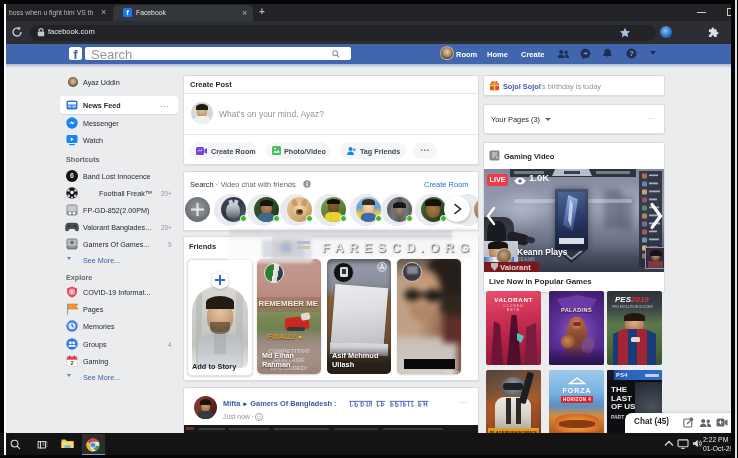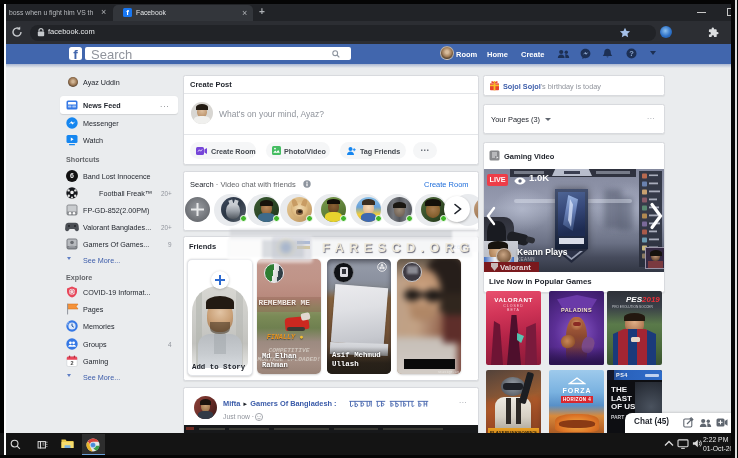--- a/index.html
+++ b/index.html
@@ -32,21 +32,21 @@
 
 .srow{position:absolute;font-size:7.2px;color:#1d2129;line-height:9px;white-space:nowrap;}
 .scount{position:absolute;color:#90949c;font-size:6.4px;line-height:9px;}
 .slabel{position:absolute;color:#65676b;font-size:7.2px;font-weight:bold;line-height:9px;}
 .smore{position:absolute;color:#3b5ba9;font-size:7.2px;line-height:9px;}
 .caret{position:absolute;width:0;height:0;border-left:2.8px solid transparent;border-right:2.8px solid transparent;border-top:3.5px solid #5f7ec4;}
 
 .card{position:absolute;background:#fff;border:1px solid #d8dade;border-radius:2.5px;box-sizing:border-box;box-shadow:0 0.5px 1px rgba(0,0,0,.06);}
 .pill{position:absolute;background:#f5f6f7;border-radius:9px;color:#444950;font-weight:bold;font-size:7.2px;}
 
-.story{position:absolute;width:64px;height:115px;border-radius:5px;overflow:hidden;box-shadow:0 0.5px 2px rgba(0,0,0,.18);font-family:Liberation Mono, monospace;}
+.story{position:absolute;width:64px;height:115px;border-radius:5px;overflow:hidden;box-shadow:0 0.5px 2px rgba(0,0,0,.18);}
 .sname{position:absolute;left:5px;bottom:4px;color:#fff;font-size:6.8px;font-weight:bold;line-height:8px;text-shadow:0 0 2px rgba(0,0,0,.7);}
 
 .rhalo{position:absolute;top:1px;width:32px;height:32px;border-radius:50%;background:#e9ebee;}
 .rav{position:absolute;top:4px;width:25px;height:25px;border-radius:50%;overflow:hidden;}
 .rdot{position:absolute;top:22px;width:7px;height:7px;border-radius:50%;background:#42b72a;border:1.2px solid #fff;box-sizing:border-box;}
 
 .game{position:absolute;width:55px;height:74px;border-radius:2px;overflow:hidden;}
 
 #taskbar{left:0px;top:433px;width:738px;height:22px;background:#141414;}
 #chatbar{left:625px;top:413px;width:107px;height:20px;background:#fff;border-radius:7px 0 0 0;box-shadow:0 0 3px rgba(0,0,0,.25);}
@@ -556,21 +556,21 @@
   <div class="abs" style="left:8px;top:4px;width:40px;height:14px;background:#6a3aa8;clip-path:polygon(50% 0,100% 30%,85% 100%,15% 100%,0 30%);"></div>
   <div class="abs" style="left:5px;top:16px;width:45px;color:#f8e8c8;font-size:5.5px;font-weight:bold;text-align:center;letter-spacing:0.4px;text-shadow:0 0.5px 1px #2a1050;">PALADINS</div>
   <div class="abs" style="left:17px;top:26px;width:21px;height:44px;background:linear-gradient(180deg,#b86a40 0%,#8a4830 45%,#5a2a5a 100%);border-radius:45% 45% 15% 15%;"></div>
   <div class="abs" style="left:21px;top:28px;width:13px;height:11px;border-radius:48%;background:radial-gradient(circle at 50% 45%,#d89868 0%,#a05a38 70%);"></div>
   <div class="abs" style="left:24px;top:31px;width:8px;height:4px;background:#8a2a24;border-radius:2px;"></div>
   <div class="abs" style="left:12px;top:44px;width:14px;height:13px;border-radius:45%;background:radial-gradient(circle at 45% 45%,#c88858 0%,#96562e 70%);transform:rotate(-12deg);"></div>
   <div class="abs" style="left:33px;top:46px;width:12px;height:16px;border-radius:40%;background:#7a4a88;transform:rotate(15deg);"></div>
   <div class="abs" style="left:0px;top:56px;width:55px;height:18px;background:linear-gradient(180deg,rgba(56,26,102,0),#2c1450 85%);"></div>
 </div>
 <div class="game" style="left:607px;top:291px;background:linear-gradient(180deg,#2e3138 0%,#3a4048 22%,#5a7a4a 45%,#4a6a3c 75%,#3a5230 100%);">
-  <div class="abs" style="left:19px;top:4px;color:#fff;font-size:8px;font-weight:bold;font-style:italic;">PES<span style="color:#e8303a;">2019</span></div>
+  <div class="abs" style="left:8px;top:4px;color:#fff;font-size:8px;font-weight:bold;font-style:italic;">PES<span style="color:#e8303a;">2019</span></div>
   <div class="abs" style="left:5px;top:14px;width:46px;color:#c8ccd0;font-size:3.2px;">PRO EVOLUTION SOCCER</div>
   <div class="abs" style="left:18px;top:24px;width:19px;height:17px;border-radius:45% 45% 35% 35%;background:radial-gradient(circle at 50% 40%,#e2b088 0%,#b9835c 60%,#8a5a38 100%);"></div>
   <div class="abs" style="left:17px;top:22px;width:21px;height:8px;border-radius:50% 50% 0 0;background:#23180f;"></div>
   <div class="abs" style="left:6px;top:38px;width:43px;height:36px;background:linear-gradient(90deg,#1a3a7a 0%,#1a3a7a 12%,#a32533 12%,#a32533 34%,#1a3a7a 34%,#1a3a7a 56%,#a32533 56%,#a32533 78%,#1a3a7a 78%);clip-path:polygon(0 14%,25% 0,75% 0,100% 14%,100% 100%,0 100%);"></div>
   <div class="abs" style="left:24px;top:46px;width:9px;height:5px;background:#e8d8c8;border-radius:1.5px;"></div>
 </div>
 <div class="game" style="left:486px;top:370px;background:linear-gradient(160deg,#52423a 0%,#7a5238 25%,#9a5c30 45%,#7a4428 65%,#5e3420 85%,#48281a 100%);">
   <div class="abs" style="left:0px;top:30px;width:12px;height:40px;background:rgba(200,80,30,.45);filter:blur(2px);"></div>
   <div class="abs" style="left:44px;top:26px;width:11px;height:44px;background:rgba(210,90,35,.4);filter:blur(2px);"></div>
   <div class="abs" style="left:15px;top:7px;width:24px;height:19px;border-radius:50%;background:radial-gradient(circle at 50% 42%,#9aa0a8 0%,#646a72 60%,#40454c 100%);"></div>

